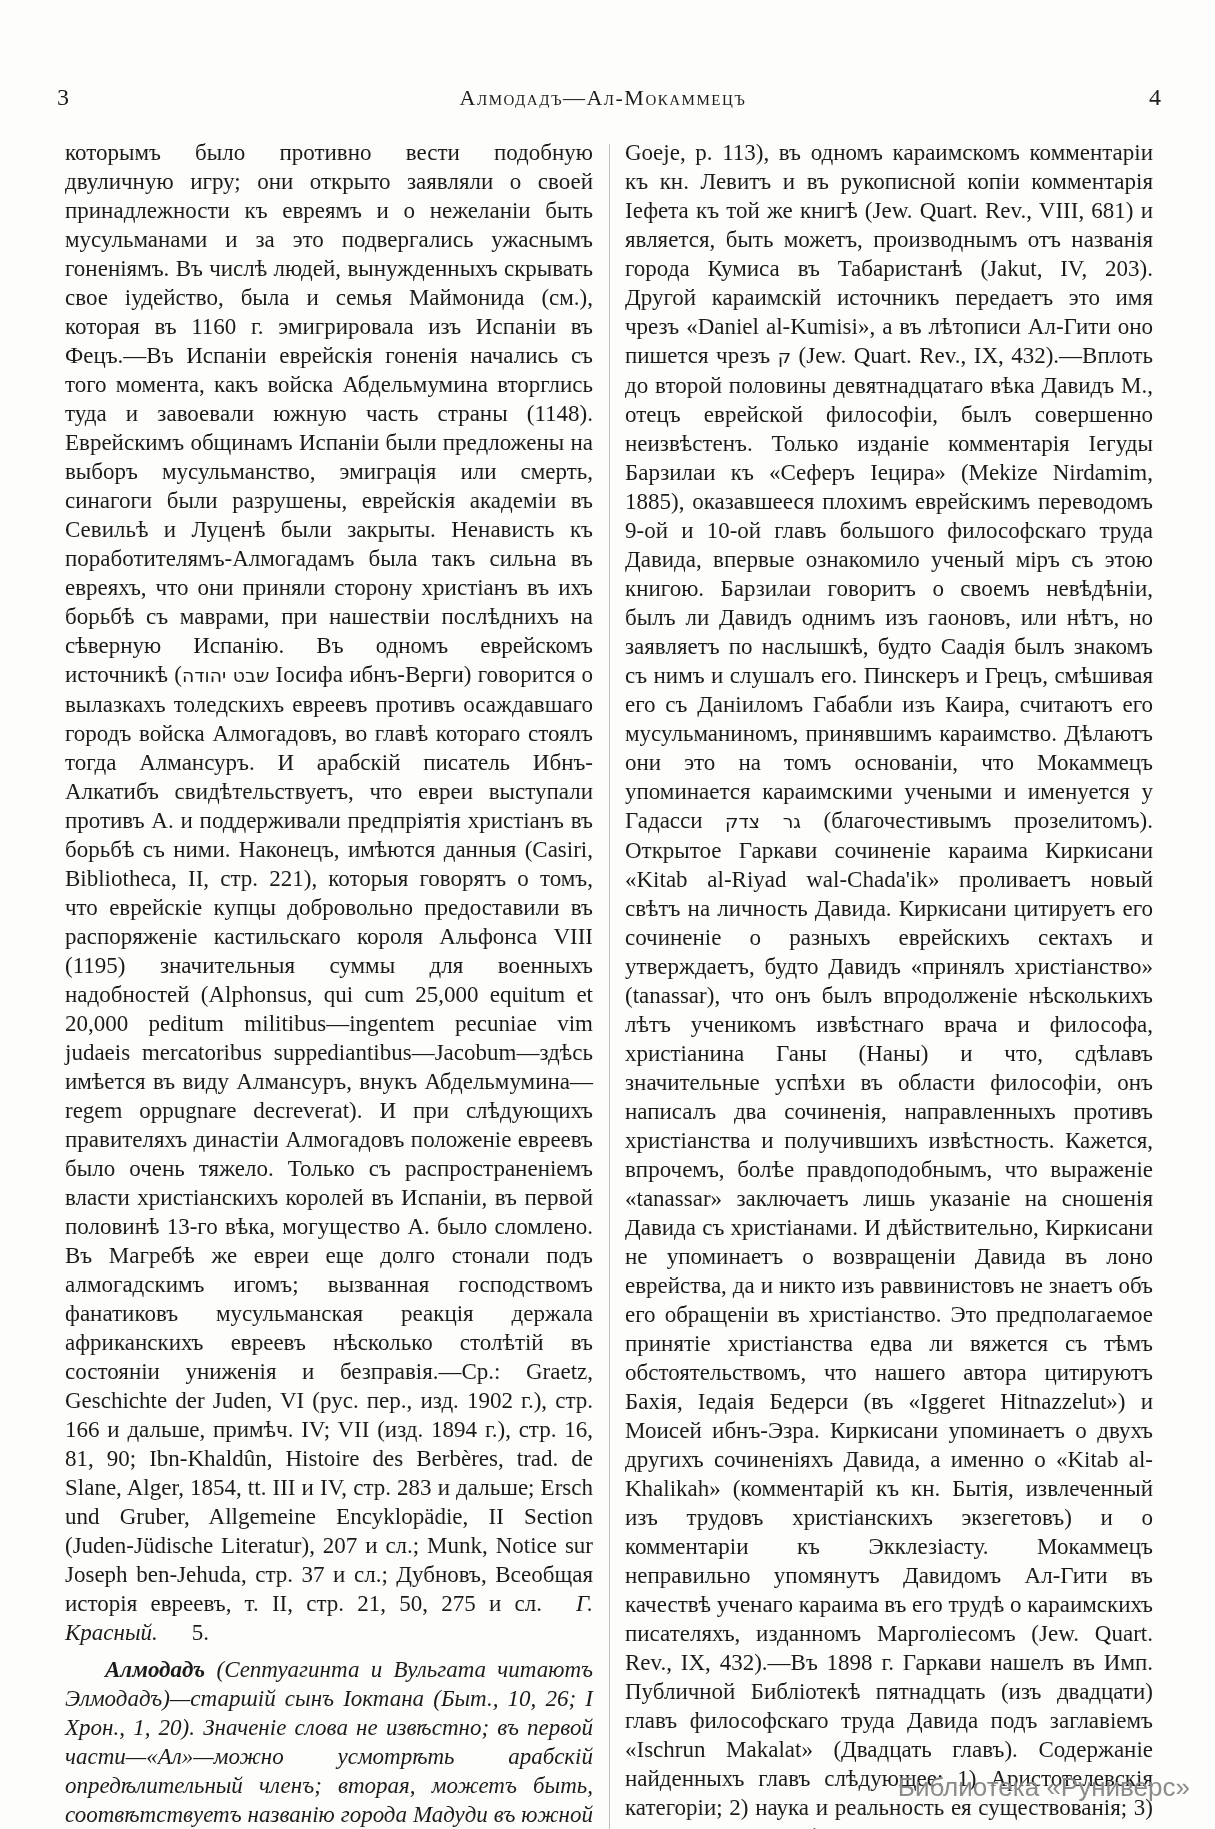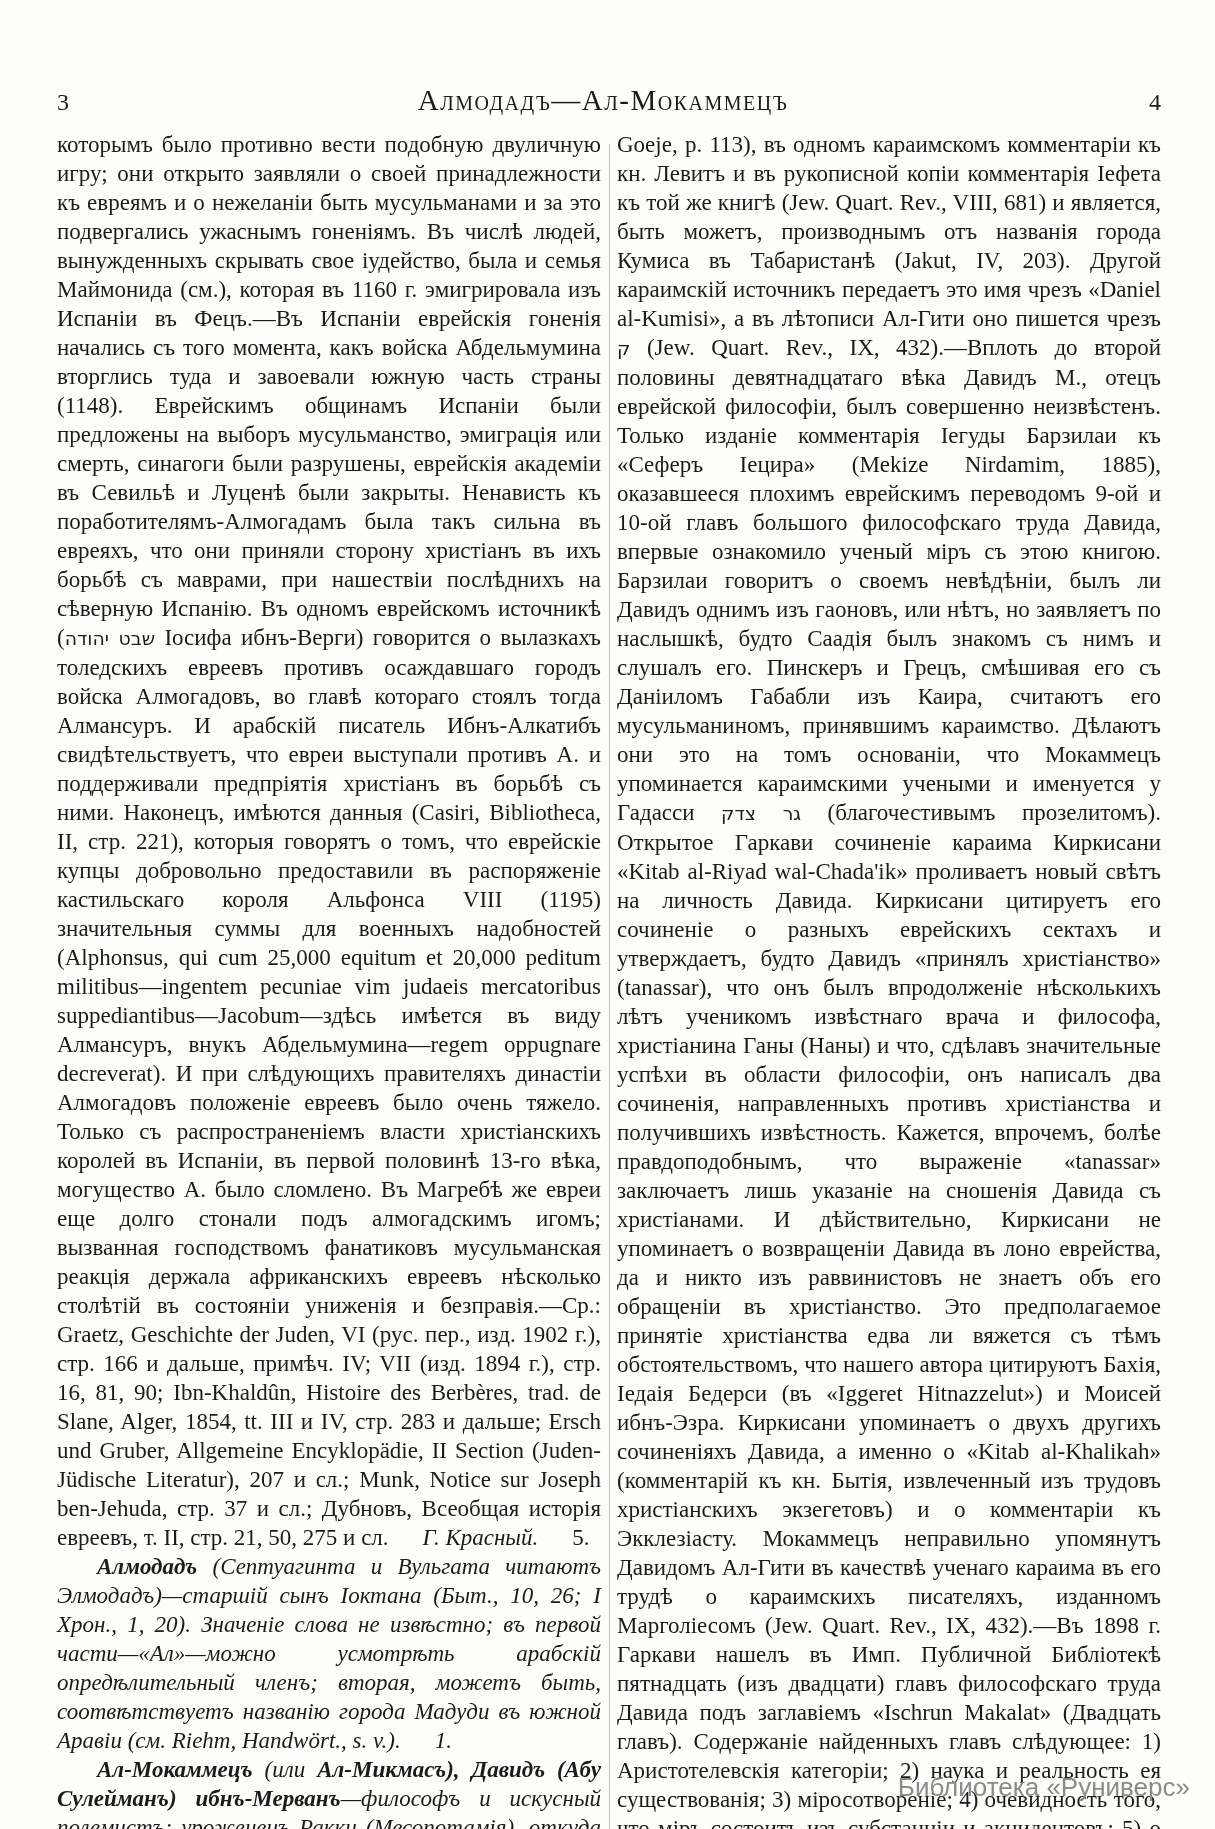--- a/index.html
+++ b/index.html
@@ -13,34 +13,34 @@
   }
   .header{
     position:absolute;top:84px;left:57px;width:1104px;
     display:flex;justify-content:space-between;align-items:baseline;
     font-size:25px;
   }
   .pagenum{font-size:24px;}
   .title{
     font-variant:small-caps;
     letter-spacing:1.5px;
-    font-size:29px;
+    font-size:22px;
     transform:translateX(-6px);
   }
   .columns{
     position:absolute;top:130px;left:57px;width:1104px;
     display:flex;
   }
   .col{width:544px;}
   .divider{
     width:1px;background:#c3bfb6;
     margin:14px 7px 6px 8px;
   }
   .para{
-    margin:0;
+    margin:8px;
     text-align:justify;
     font-size:23px;
     line-height:29px;
   }
   .para.indent{text-indent:40px;font-style:italic;}
   .seg.b{font-weight:700;}
   .seg.i{font-style:italic;}
   .seg.he{font-family:"DejaVu Sans", sans-serif;font-size:0.82em;}
   .seg.gap{margin-left:34px;}
   .watermark{

